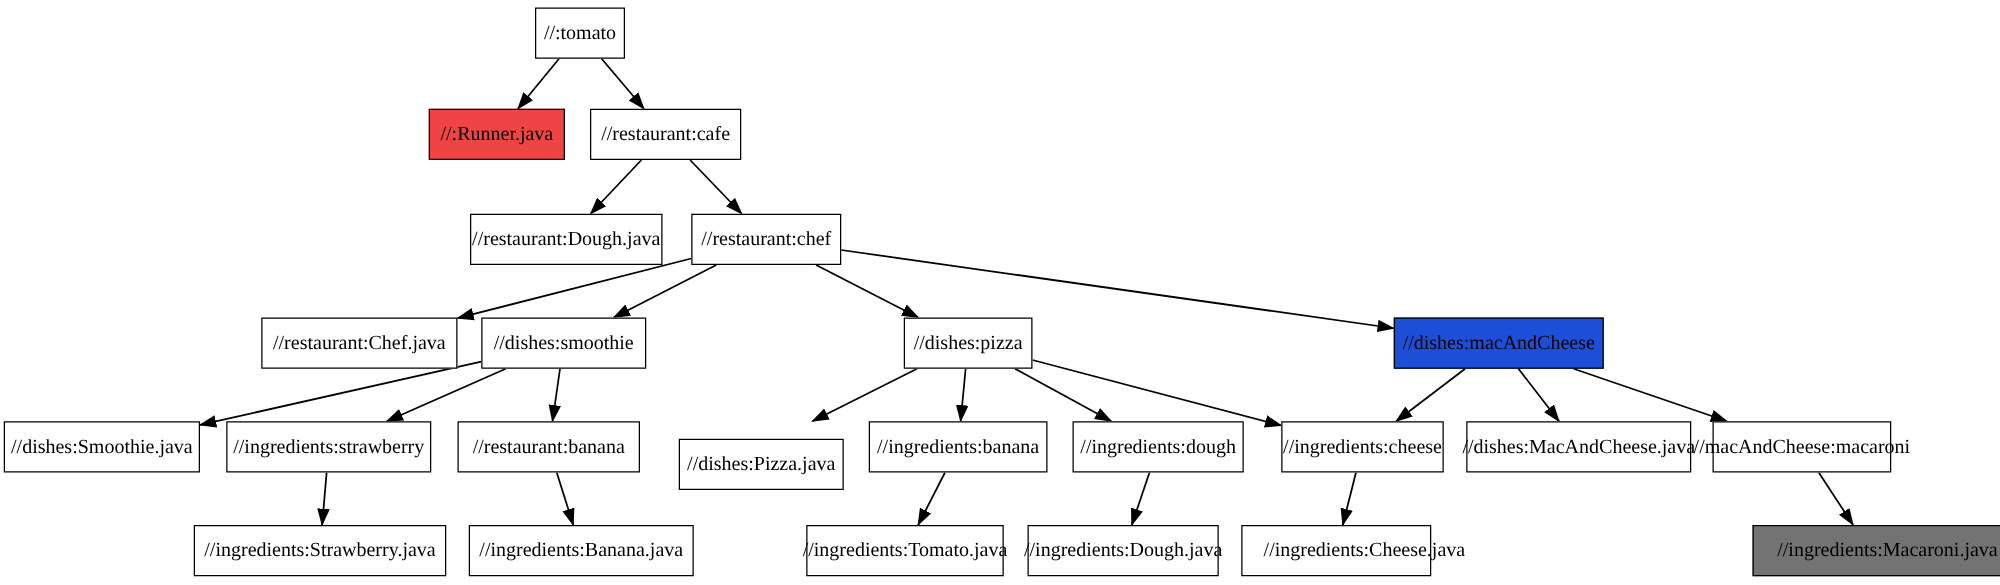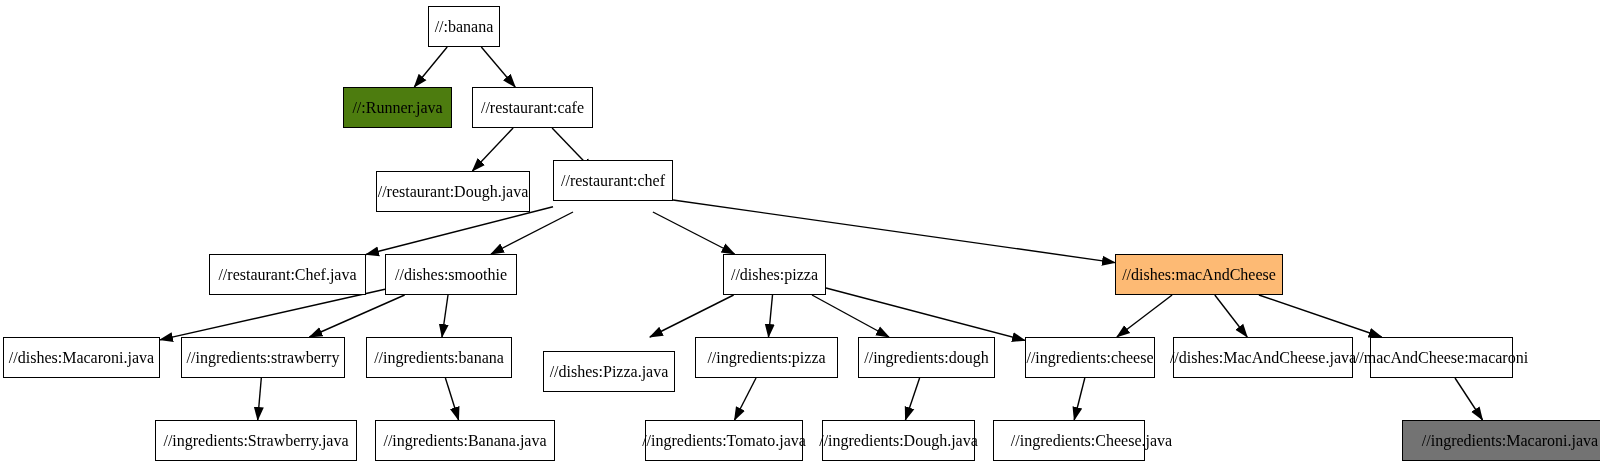--- a/index.html
+++ b/index.html
@@ -67,34 +67,34 @@
         <line x1="1172.1" y1="295.0" x2="1116.9" y2="337.0" stroke="#000000" stroke-width="1.4" marker-end="url(#arrowhead)"></line>
         <line x1="1214.8" y1="295.0" x2="1247.2" y2="337.0" stroke="#000000" stroke-width="1.4" marker-end="url(#arrowhead)"></line>
         <line x1="1258.9" y1="295.0" x2="1381.6" y2="337.0" stroke="#000000" stroke-width="1.4" marker-end="url(#arrowhead)"></line>
         <line x1="756.0" y1="378.0" x2="734.5" y2="420.0" stroke="#000000" stroke-width="1.4" marker-end="url(#arrowhead)"></line>
         <line x1="919.6" y1="378.0" x2="905.4" y2="420.0" stroke="#000000" stroke-width="1.4" marker-end="url(#arrowhead)"></line>
         <line x1="1084.8" y1="378.0" x2="1074.2" y2="420.0" stroke="#000000" stroke-width="1.4" marker-end="url(#arrowhead)"></line>
         <line x1="1455.0" y1="378.0" x2="1482.5" y2="420.0" stroke="#000000" stroke-width="1.4" marker-end="url(#arrowhead)"></line>
       </g>
   </svg>
   <div id="node-layer">
-      <div class="node" style="left: 428px; top: 6px; width: 72px; height: 41px; background: rgb(255, 255, 255); border-color: rgb(0, 0, 0);">//:banana</div>
-      <div class="node" style="left: 343px; top: 87px; width: 109px; height: 41px; background: #4d7c0f; border-color: rgb(0, 0, 0); text-align: center;">//:Runner.java</div>
+      <div class="node" style="left: 428px; top: 6px; width: 72px; height: 41px; background: rgb(255, 255, 255); border-color: rgb(0, 0, 0);">//:tomato</div>
+      <div class="node" style="left: 343px; top: 87px; width: 109px; height: 41px; background: #ef4444; border-color: rgb(0, 0, 0); text-align: center;">//:Runner.java</div>
       <div class="node" style="left: 472px; top: 87px; width: 121px; height: 41px; background: rgb(255, 255, 255); border-color: rgb(0, 0, 0);">//restaurant:cafe</div>
       <div class="node" style="left: 376px; top: 171px; width: 154px; height: 41px; background: rgb(255, 255, 255); border-color: rgb(0, 0, 0);">//restaurant:Dough.java</div>
-      <div class="node" style="left: 553px; top: 160px; width: 120px; height: 41px; background: rgb(255, 255, 255); border-color: rgb(0, 0, 0);">//restaurant:chef</div>
+      <div class="node" style="left: 553px; top: 171px; width: 120px; height: 41px; background: rgb(255, 255, 255); border-color: rgb(0, 0, 0);">//restaurant:chef</div>
       <div class="node" style="left: 209px; top: 254px; width: 157px; height: 41px; background: rgb(255, 255, 255); border-color: rgb(0, 0, 0);">//restaurant:Chef.java</div>
       <div class="node" style="left: 385px; top: 254px; width: 132px; height: 41px; background: rgb(255, 255, 255); border-color: rgb(0, 0, 0);">//dishes:smoothie</div>
       <div class="node" style="left: 723px; top: 254px; width: 103px; height: 41px; background: rgb(255, 255, 255); border-color: rgb(0, 0, 0);">//dishes:pizza</div>
-      <div class="node" style="left: 1115px; top: 254px; width: 168px; height: 41px; background: #fdba74; border-color: rgb(0, 0, 0);">//dishes:macAndCheese</div>
-      <div class="node" style="left: 3px; top: 337px; width: 157px; height: 41px; background: rgb(255, 255, 255); border-color: rgb(0, 0, 0);">//dishes:Macaroni.java</div>
+      <div class="node" style="left: 1115px; top: 254px; width: 168px; height: 41px; background: #1d4ed8; border-color: rgb(0, 0, 0);">//dishes:macAndCheese</div>
+      <div class="node" style="left: 3px; top: 337px; width: 157px; height: 41px; background: rgb(255, 255, 255); border-color: rgb(0, 0, 0);">//dishes:Smoothie.java</div>
       <div class="node" style="left: 181px; top: 337px; width: 164px; height: 41px; background: rgb(255, 255, 255); border-color: rgb(0, 0, 0);">//ingredients:strawberry</div>
-      <div class="node" style="left: 366px; top: 337px; width: 146px; height: 41px; background: rgb(255, 255, 255); border-color: rgb(0, 0, 0);">//ingredients:banana</div>
+      <div class="node" style="left: 366px; top: 337px; width: 146px; height: 41px; background: rgb(255, 255, 255); border-color: rgb(0, 0, 0);">//restaurant:banana</div>
       <div class="node" style="left: 543px; top: 337px; width: 132px; height: 41px; background: rgb(255, 255, 255); border-color: rgb(0, 0, 0); margin-top: 14px;">//dishes:Pizza.java</div>
-      <div class="node" style="left: 695px; top: 337px; width: 143px; height: 41px; background: rgb(255, 255, 255); border-color: rgb(0, 0, 0);">//ingredients:pizza</div>
+      <div class="node" style="left: 695px; top: 337px; width: 143px; height: 41px; background: rgb(255, 255, 255); border-color: rgb(0, 0, 0);">//ingredients:banana</div>
       <div class="node" style="left: 858px; top: 337px; width: 137px; height: 41px; background: rgb(255, 255, 255); border-color: rgb(0, 0, 0);">//ingredients:dough</div>
       <div class="node" style="left: 1025px; top: 337px; width: 130px; height: 41px; background: rgb(255, 255, 255); border-color: rgb(0, 0, 0);">//ingredients:cheese</div>
       <div class="node" style="left: 1173px; top: 337px; width: 180px; height: 41px; background: rgb(255, 255, 255); border-color: rgb(0, 0, 0); text-align: center;">//dishes:MacAndCheese.java</div>
       <div class="node" style="left: 1370px; top: 337px; width: 143px; height: 41px; background: rgb(255, 255, 255); border-color: rgb(0, 0, 0);">//macAndCheese:macaroni</div>
       <div class="node" style="left: 155px; top: 420px; width: 202px; height: 41px; background: rgb(255, 255, 255); border-color: rgb(0, 0, 0);">//ingredients:Strawberry.java</div>
       <div class="node" style="left: 375px; top: 420px; width: 180px; height: 41px; background: rgb(255, 255, 255); border-color: rgb(0, 0, 0);">//ingredients:Banana.java</div>
       <div class="node" style="left: 645px; top: 420px; width: 158px; height: 41px; background: rgb(255, 255, 255); border-color: rgb(0, 0, 0);">//ingredients:Tomato.java</div>
       <div class="node" style="left: 822px; top: 420px; width: 153px; height: 41px; background: rgb(255, 255, 255); border-color: rgb(0, 0, 0);">//ingredients:Dough.java</div>
       <div class="node" style="left: 993px; top: 420px; width: 152px; height: 41px; background: rgb(255, 255, 255); border-color: rgb(0, 0, 0); padding-left: 45px;">//ingredients:Cheese.java</div>
       <div class="node" style="left: 1402px; top: 420px; width: 216px; height: 41px; background: #737373; border-color: rgb(0, 0, 0);">//ingredients:Macaroni.java</div>

